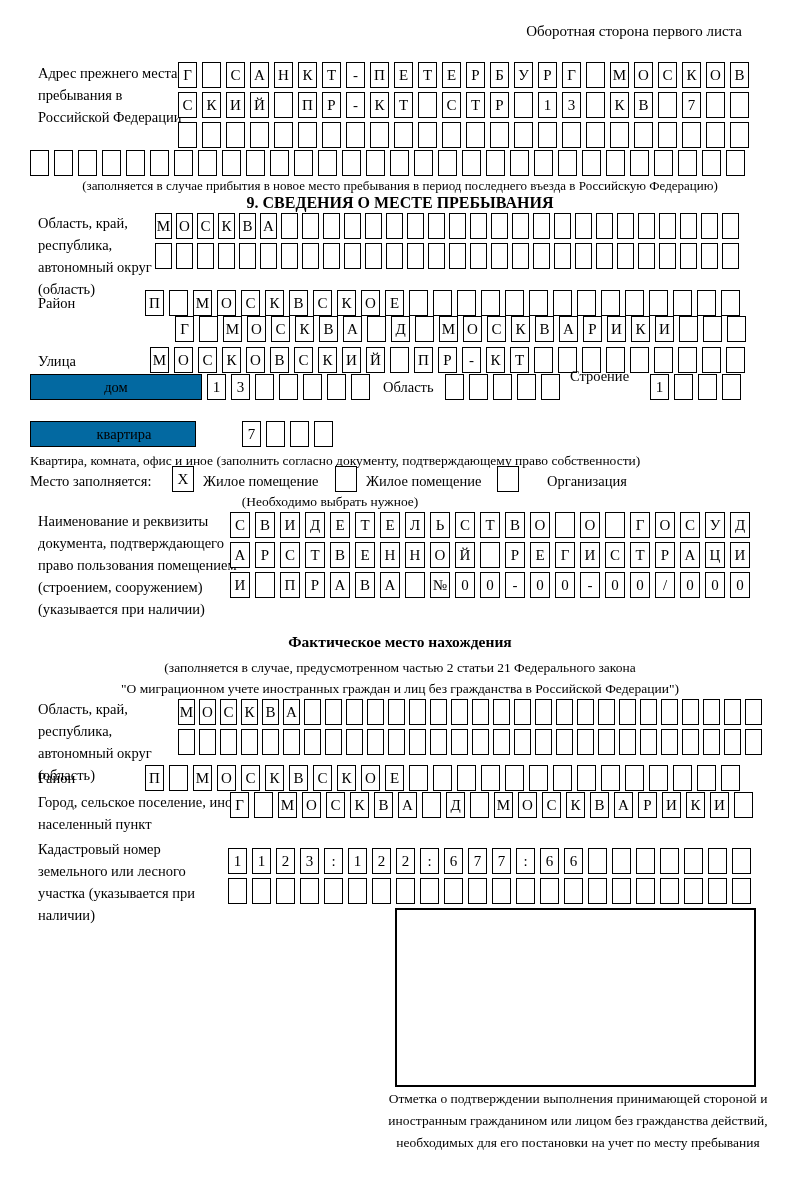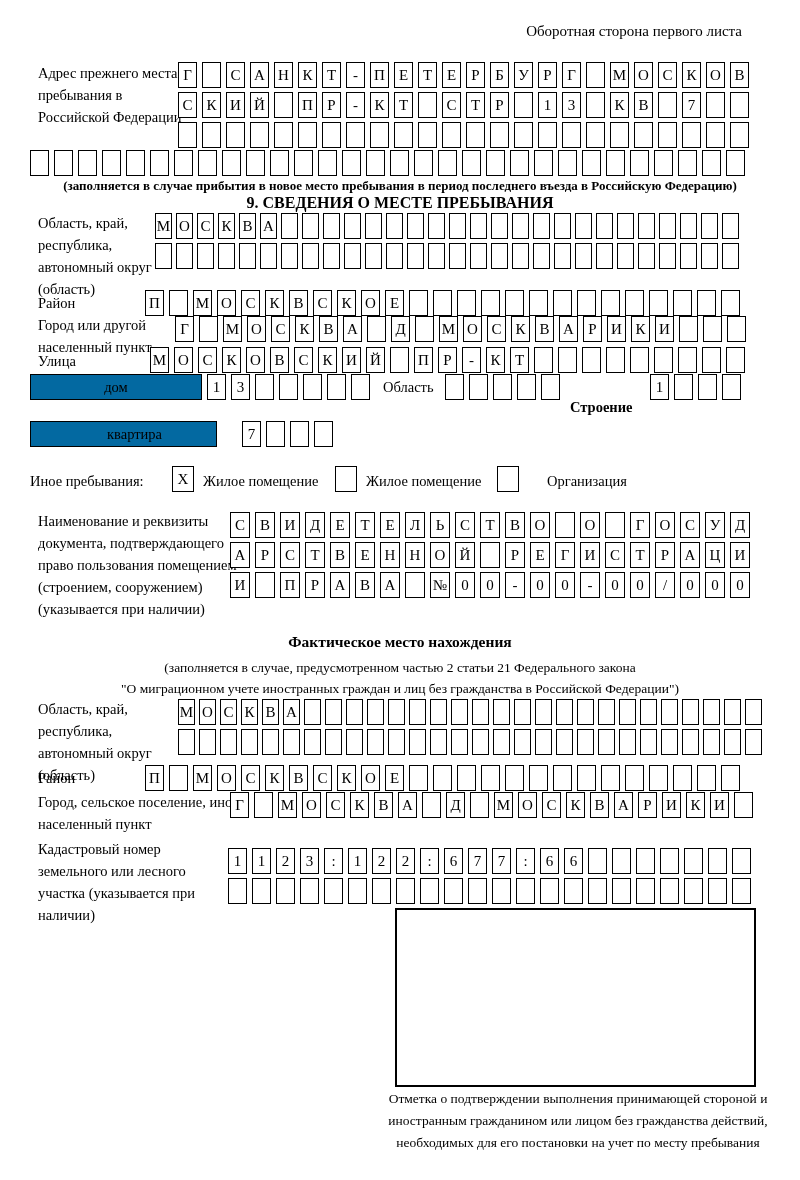--- a/index.html
+++ b/index.html
@@ -2,21 +2,21 @@
 <html lang="ru"><head>
 <meta charset="utf-8">
 <style>
   html,body{margin:0;padding:0;background:#fff;}
   .page{
     position:relative;width:800px;height:1180px;background:#ffffff;
     font-family:"Liberation Serif", serif;color:#000;overflow:hidden;
   }
   .abs{position:absolute;}
   .label{font-size:14.5px;line-height:22px;}
-  .small-note{font-size:13px;line-height:17px;font-weight:bold;}
+  .small-note{font-size:13px;line-height:17px;}
   .mid-note{font-size:13.5px;line-height:18px;}
   .title{font-weight:bold;font-size:16px;text-align:center;width:100%;}
   .center{text-align:center;}
   .cellrow{display:flex;gap:5px;}
   .cell{
     width:19px;height:26px;border:1.6px solid #000;box-sizing:border-box;
     display:flex;align-items:center;justify-content:center;
     font-size:15px;line-height:1;background:#fff;flex:0 0 auto;
   }
   .cellrow.dense{gap:4px;}
@@ -235,21 +235,20 @@
       <span class="cell"></span>
       <span class="cell"></span>
       <span class="cell"></span>
       <span class="cell"></span>
       <span class="cell"></span>
       <span class="cell"></span>
       <span class="cell"></span>
       <span class="cell"></span>
     </div>
 
-  <div class="abs label" style="left:38px;top:314px;width:155px;">Город или другой населенный пункт</div>
   <div class="abs cellrow" style="left:175px;top:316px;">
       <span class="cell">Г</span>
       <span class="cell"></span>
       <span class="cell">М</span>
       <span class="cell">О</span>
       <span class="cell">С</span>
       <span class="cell">К</span>
       <span class="cell">В</span>
       <span class="cell">А</span>
       <span class="cell"></span>
@@ -310,43 +309,45 @@
       <span class="cell"></span>
     </div>
   <div class="abs label" style="left:383px;top:376px;">Область</div>
   <div class="abs cellrow" style="left:445px;top:374px;">
       <span class="cell"></span>
       <span class="cell"></span>
       <span class="cell"></span>
       <span class="cell"></span>
       <span class="cell"></span>
     </div>
-  <div class="abs label" style="left:570px;top:396px;font-weight:bold;">Строение</div>
+  <div class="abs label" style="left:570px;top:365px;">Строение</div>
   <div class="abs cellrow" style="left:650px;top:374px;">
       <span class="cell">1</span>
       <span class="cell"></span>
       <span class="cell"></span>
       <span class="cell"></span>
     </div>
 
-  <div class="abs wide-box" style="left:30px;top:421px;width:187px;padding-left:22px;">квартира</div>
+  <div class="abs wide-box" style="left:30px;top:421px;width:166px;padding-left:22px;">квартира</div>
   <div class="abs cellrow" style="left:242px;top:421px;">
       <span class="cell">7</span>
       <span class="cell"></span>
       <span class="cell"></span>
       <span class="cell"></span>
     </div>
-
-  <div class="abs label" style="left:30px;top:470px;">Иное пребывания:</div>
+  <div class="abs mid-note" style="left:30px;top:452px;">Квартира, комната, офис и иное (заполнить согласно документу, подтверждающему право собственности)</div>
+
+  <div class="abs label" style="left:30px;top:470px;">Место заполняется:</div>
   <div class="abs cell checkbox" style="left:172px;top:466px;">X</div>
   <div class="abs label" style="left:203px;top:470px;">Жилое помещение</div>
   <div class="abs cell checkbox" style="left:335px;top:466px;"></div>
   <div class="abs label" style="left:366px;top:470px;">Жилое помещение</div>
   <div class="abs cell checkbox" style="left:497px;top:466px;"></div>
   <div class="abs label" style="left:547px;top:470px;">Организация</div>
+  <div class="abs mid-note center" style="left:180px;top:493px;width:300px;">(Необходимо выбрать нужное)</div>
 
   <div class="abs label" style="left:38px;top:510px;width:205px;">Наименование и реквизиты документа, подтверждающего право пользования помещением (строением, сооружением) (указывается при наличии)</div>
   <div class="abs cellrow doc" style="left:230px;top:512px;">
       <span class="cell">С</span>
       <span class="cell">В</span>
       <span class="cell">И</span>
       <span class="cell">Д</span>
       <span class="cell">Е</span>
       <span class="cell">Т</span>
       <span class="cell">Е</span>

